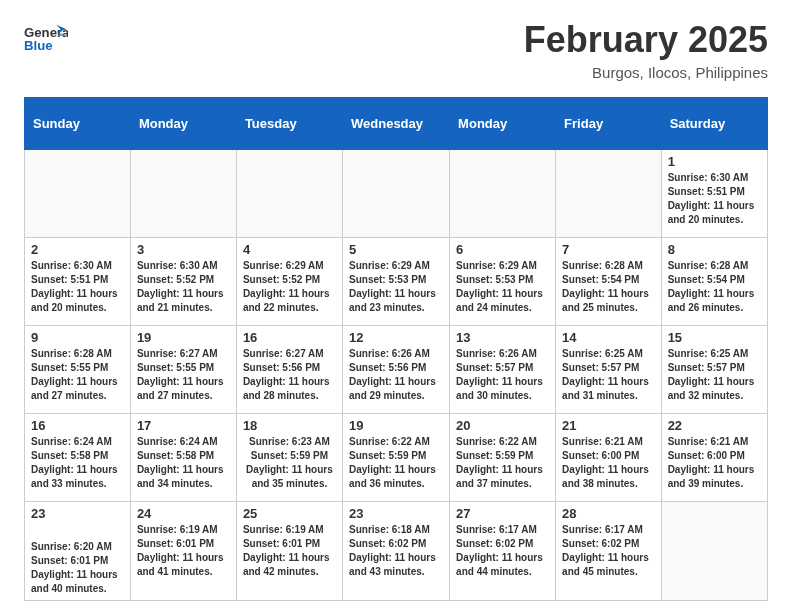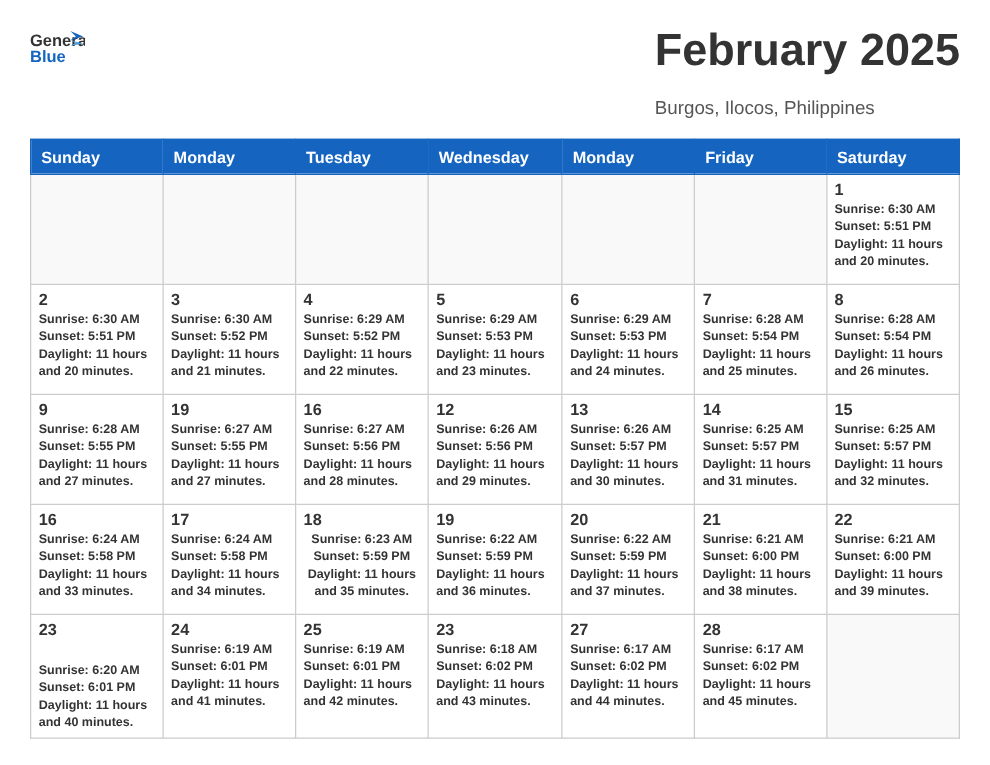--- a/index.html
+++ b/index.html
@@ -20,42 +20,43 @@
       display: flex;
       flex-direction: column;
       align-items: flex-start;
     }
     .logo-wrapper {
       display: flex;
       align-items: center;
       gap: 4px;
     }
     .title-block {
+      text-align: right;
     }
     .month-year {
       font-size: 36px;
       font-weight: bold;
       color: #333;
       line-height: 1.1;
     }
     .location {
       font-size: 15px;
       color: #555;
-      margin-top: 18px;
+      margin-top: 4px;
     }
     .calendar {
       width: 100%;
       border-collapse: collapse;
     }
     .calendar th {
       background-color: #1565C0;
       color: #fff;
       font-size: 13px;
       font-weight: bold;
-      padding: 6px 8px;
+      padding: 18px 8px;
       text-align: left;
       border: 1px solid #1565C0;
     }
     .calendar td {
       border: 1px solid #ccc;
       vertical-align: top;
       padding: 4px 6px;
       width: 108px;
       height: 88px;
       font-size: 10.5px;

